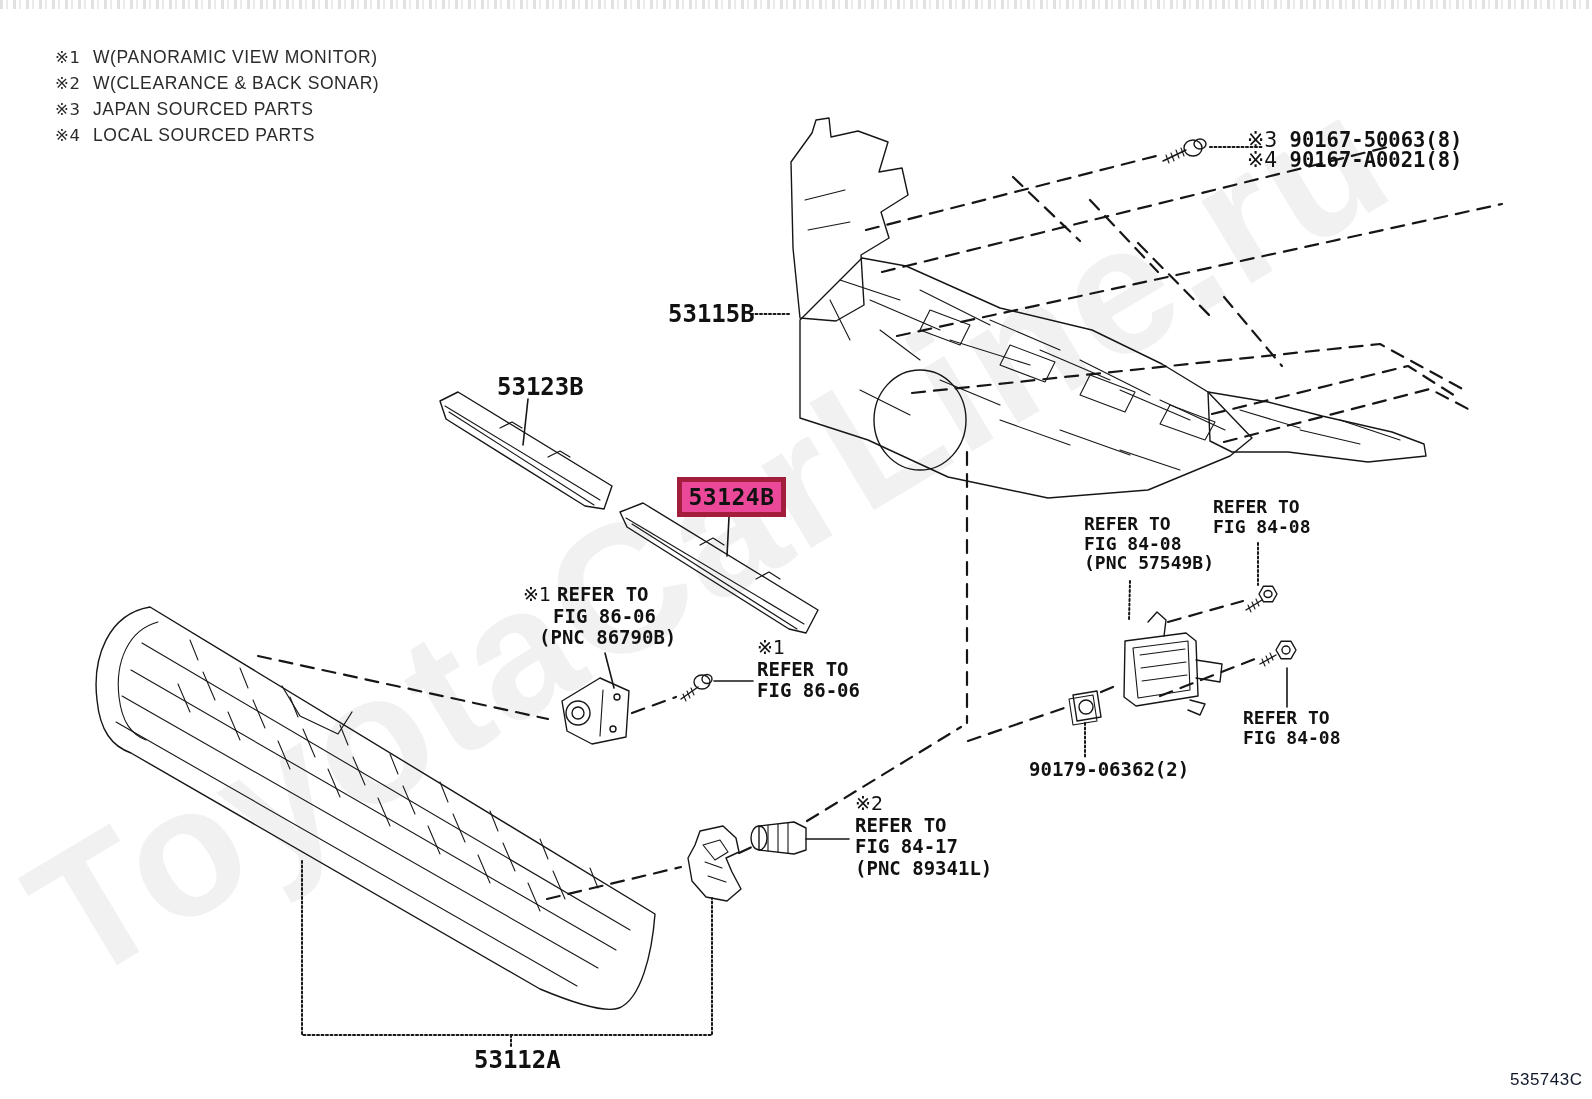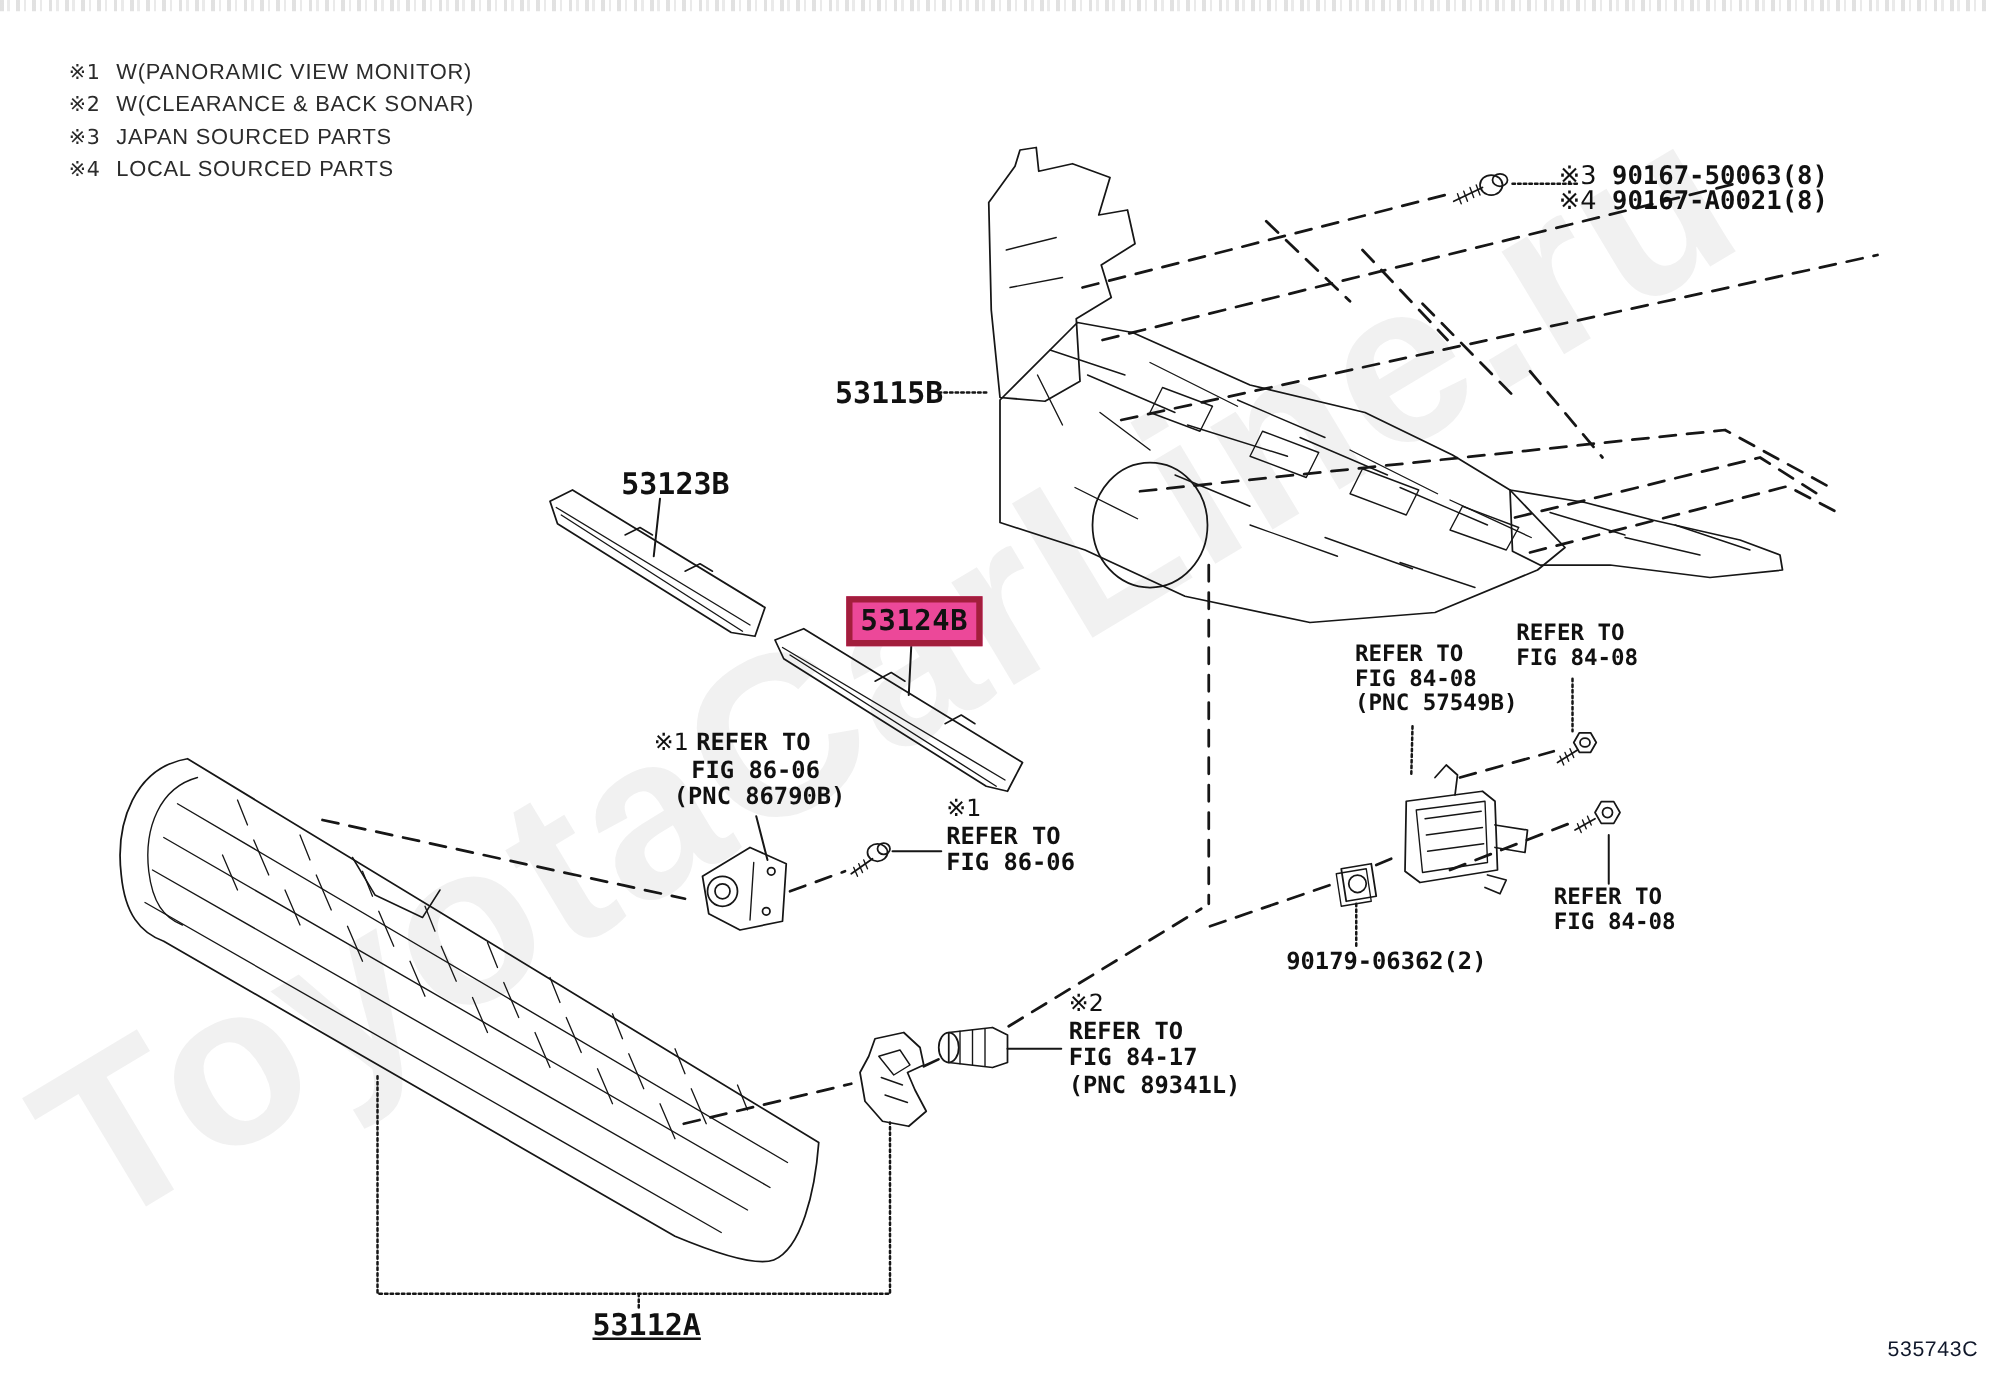--- a/index.html
+++ b/index.html
@@ -259,15 +259,15 @@
 
 <div class="lbl sz19" style="left:1029px;top:759px;">90179-06362(2)</div>
 
 <div class="refblock sz19" style="left:855px;top:793px;">
   <div><span class="mark">※2</span></div>
   <div>REFER TO</div>
   <div>FIG 84-17</div>
   <div>(PNC 89341L)</div>
 </div>
 
-<div class="lbl sz22" style="left:474px;top:1046px;text-decoration:underline;">53112A</div>
+<div class="lbl sz22" style="left:474px;top:1046px;">53112A</div>
 
 <div class="diagram-code">535743C</div>
 
 </body></html>

